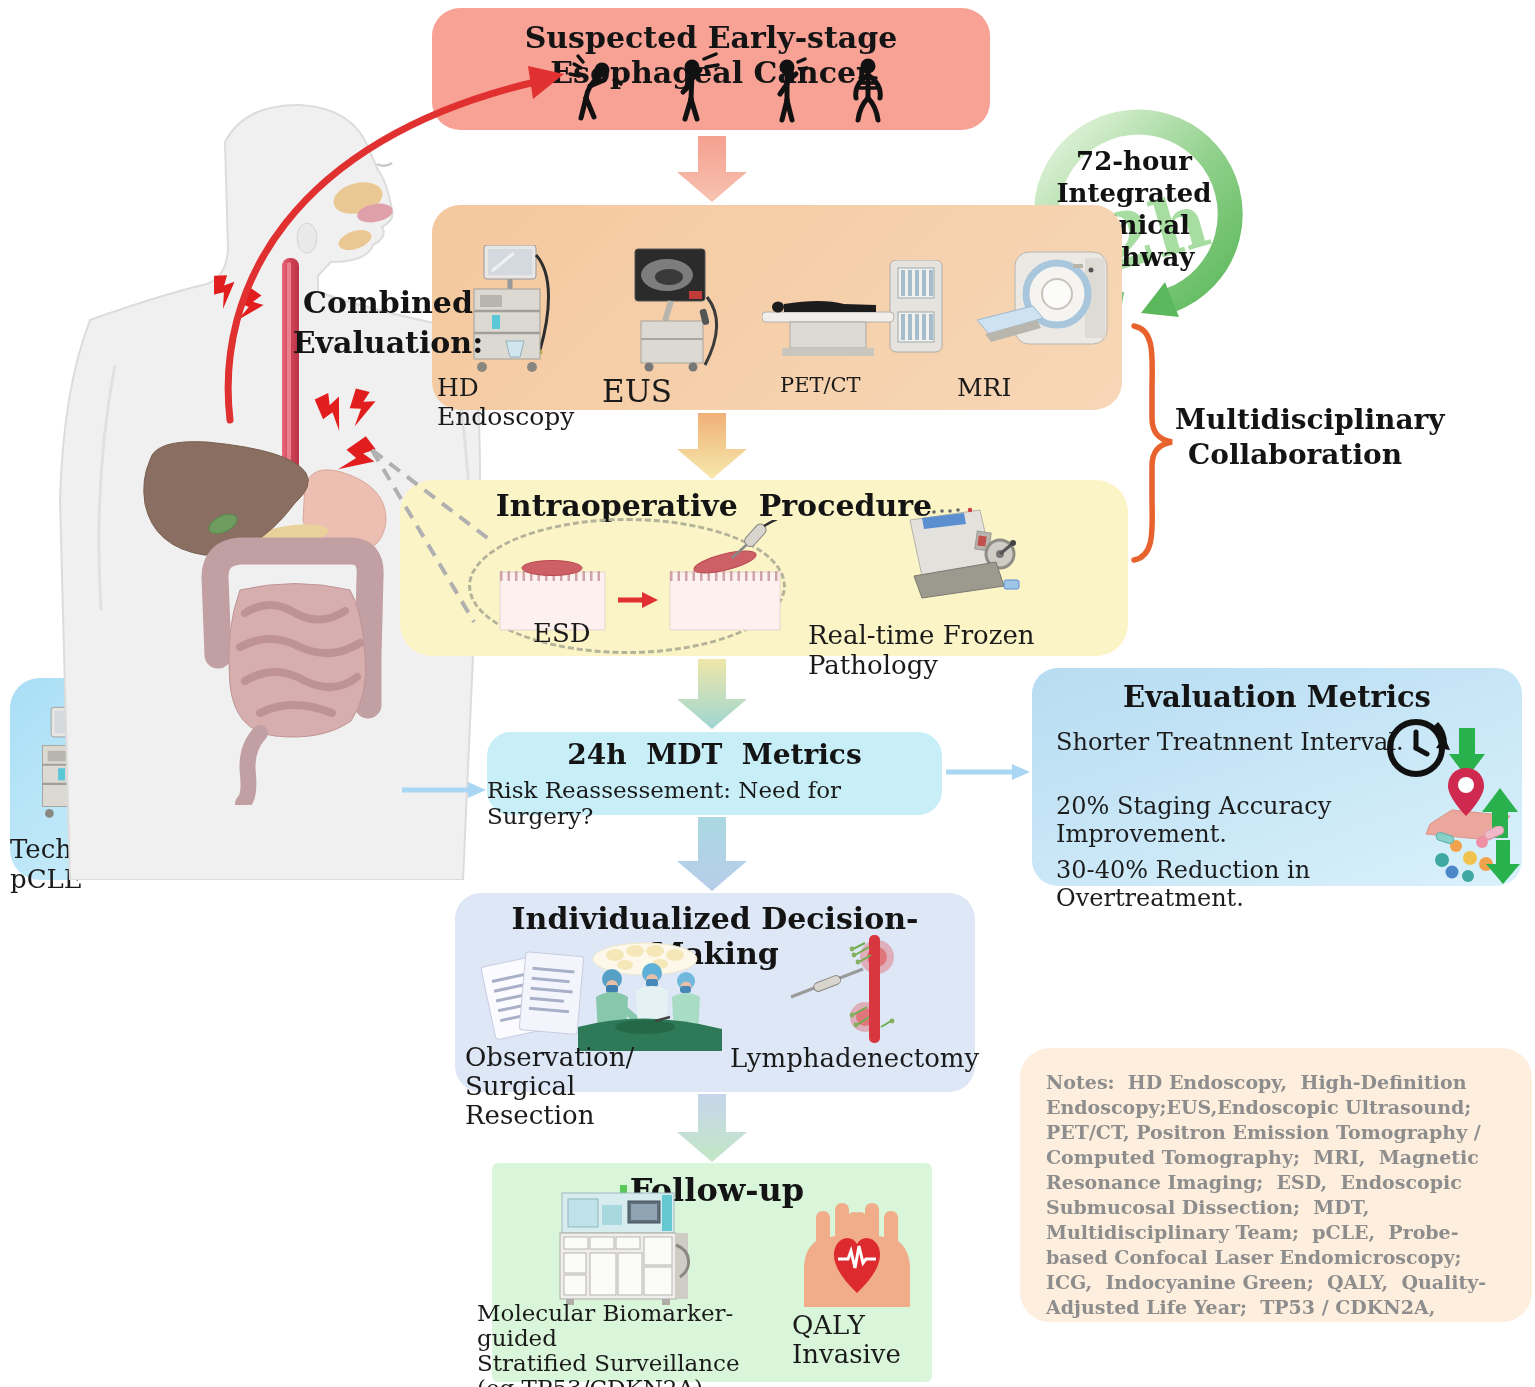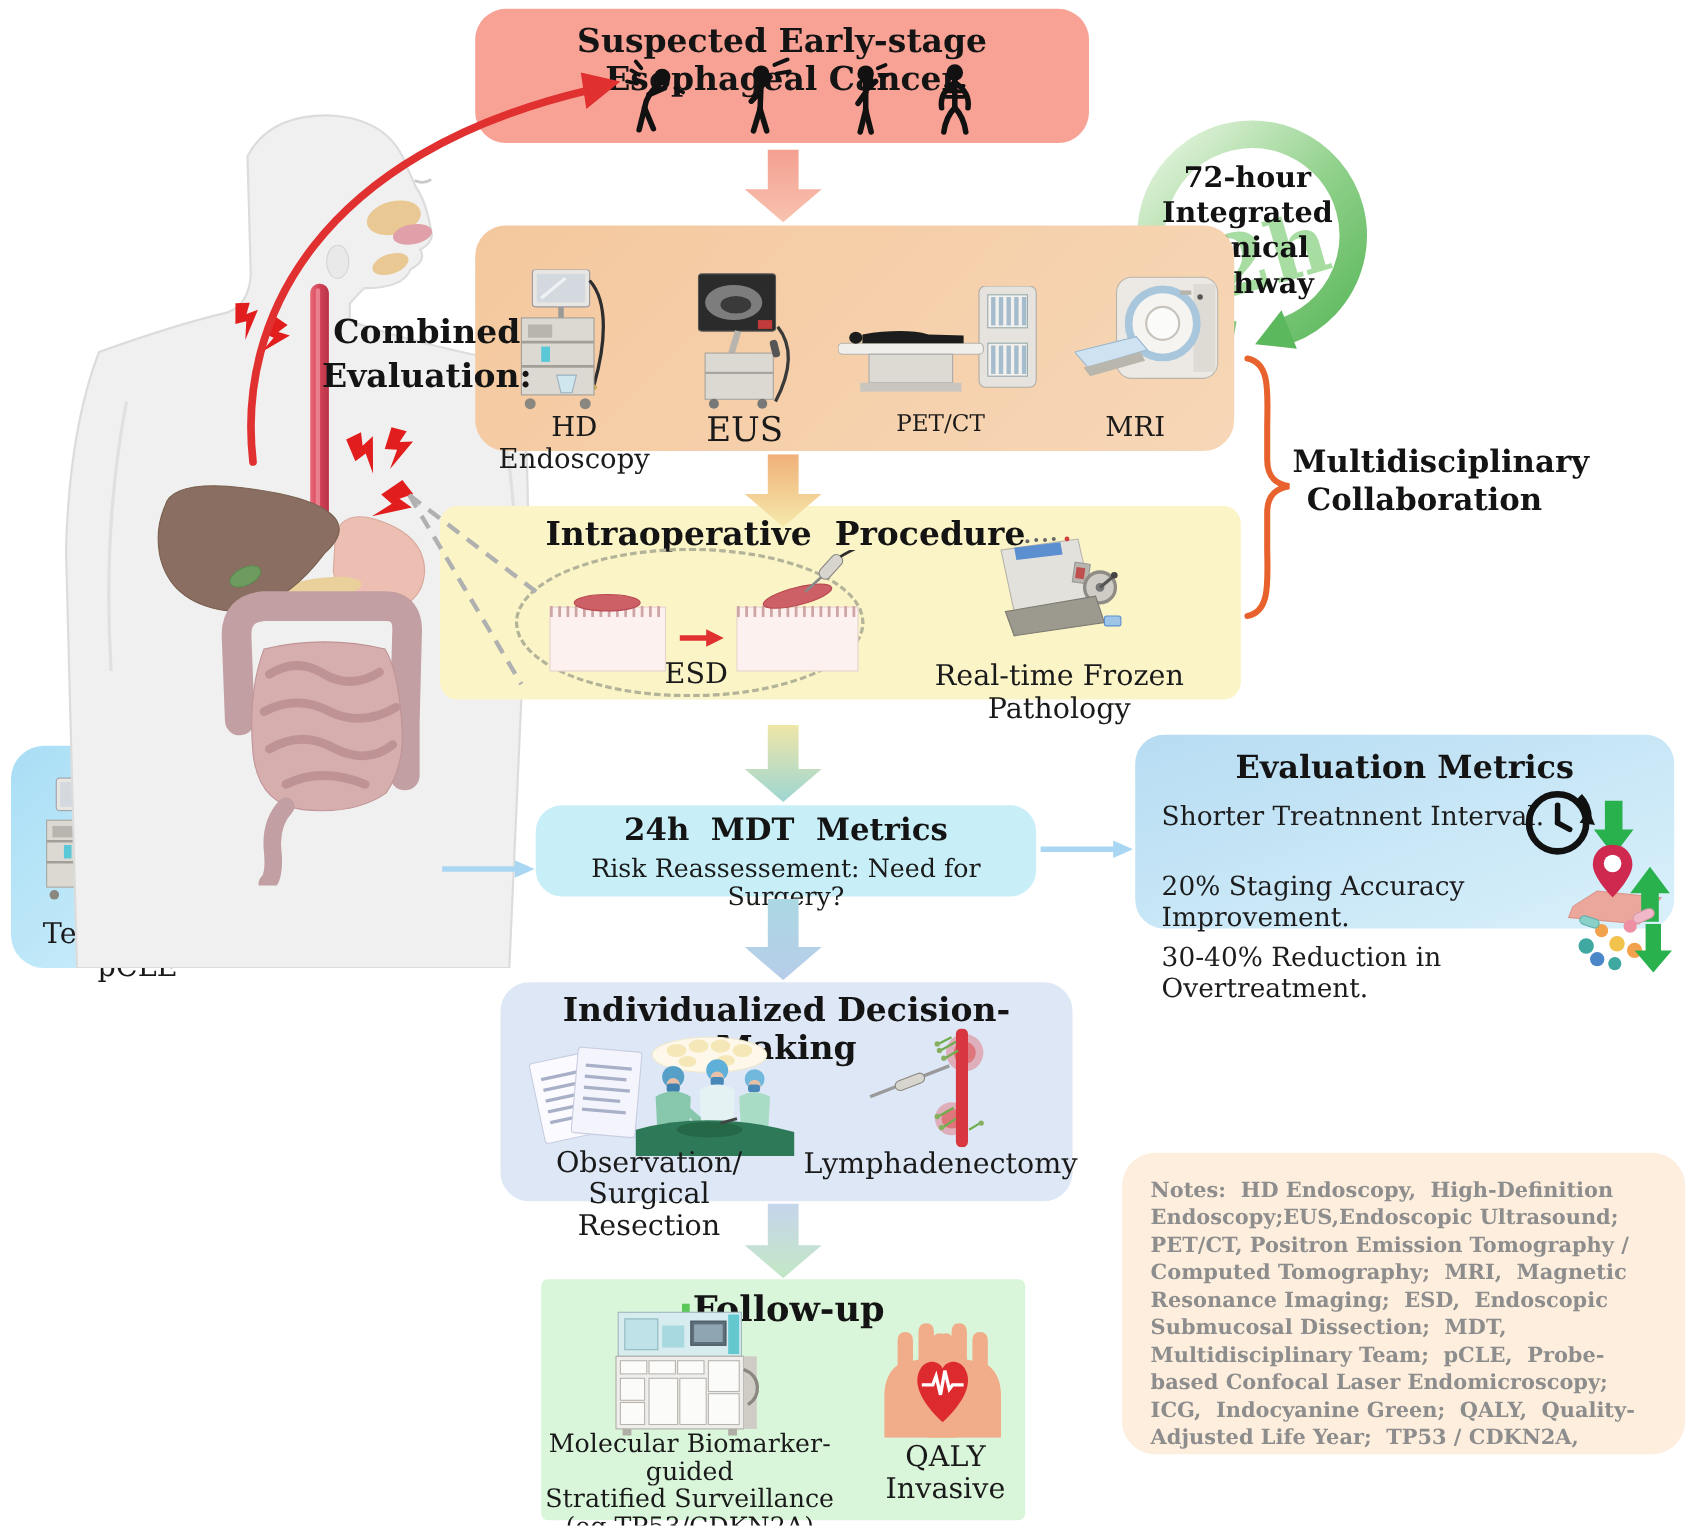--- a/index.html
+++ b/index.html
@@ -2,29 +2,29 @@
 <html><head>
 <meta charset="utf-8">
 <style>
   *{margin:0;padding:0;box-sizing:border-box}
   html,body{background:#ffffff}
   body{font-family:"DejaVu Serif", serif;color:#141414}
   .canvas{position:relative;width:1535px;height:1387px;background:#fff;overflow:hidden}
   .abs{position:absolute}
   .box{position:absolute;border-radius:28px}
   .ttl{font-weight:bold;color:#141414;text-align:center}
-  .lbl{color:#1a1a1a;text-align:center}
+  .lbl{color:#1a1a1a;}
   .preline{white-space:pre-line}
   .prewrap{white-space:pre-wrap}
   
   .suspected{left:432px;top:8px;width:558px;height:122px;background:#f7a295}
   .joint{left:432px;top:205px;width:690px;height:205px;background:linear-gradient(135deg,#f4c89e,#f7d7b7)}
-  .intraop{left:400px;top:460px;width:728px;height:176px;background:#fbf4c6;border-radius:16px}
+  .intraop{left:400px;top:480px;width:728px;height:176px;background:#fbf4c6;border-radius:32px}
   .mdt{left:487px;top:732px;width:455px;height:83px;background:#c8eff8;border-radius:24px}
-  .metrics{left:1032px;top:668px;width:490px;height:176px;background:linear-gradient(160deg,#b7dcf2,#d9f1fb);border-radius:26px}
+  .metrics{left:1032px;top:668px;width:490px;height:218px;background:linear-gradient(160deg,#b7dcf2,#d9f1fb);border-radius:26px}
   .indiv{left:455px;top:893px;width:520px;height:199px;background:#dde7f6;border-radius:26px}
   .followup{left:492px;top:1163px;width:440px;height:219px;background:#d9f6da;border-radius:6px}
   .notes{left:1020px;top:1048px;width:512px;height:274px;background:#fdeedd;border-radius:30px;padding:22px 26px;overflow:hidden}
   .keypanel{left:10px;top:678px;width:390px;height:202px;background:linear-gradient(135deg,#a9def5 0%,#cdeefb 60%,#e3f6fd 100%);border-radius:30px}
   .notes-text{font-size:19px;font-weight:bold;color:#8d8d8d;line-height:25px}
   .nomo{position:absolute;left:232px;top:30px;width:152px;height:124px;background:#fff;border-radius:12px;padding:8px 10px 6px 10px}
   .nomo-row{display:flex;align-items:center;gap:4px;height:12.2px}
   .nomo-row span{font-family:"DejaVu Serif",serif;font-size:6.6px;color:#4a5a68;white-space:nowrap}
   .nomo-row i{flex:1;border-top:1px solid #7a8a99;height:0}
   .mmrow{position:absolute;left:24px;font-size:24px;color:#1c1c1c;text-align:left}

